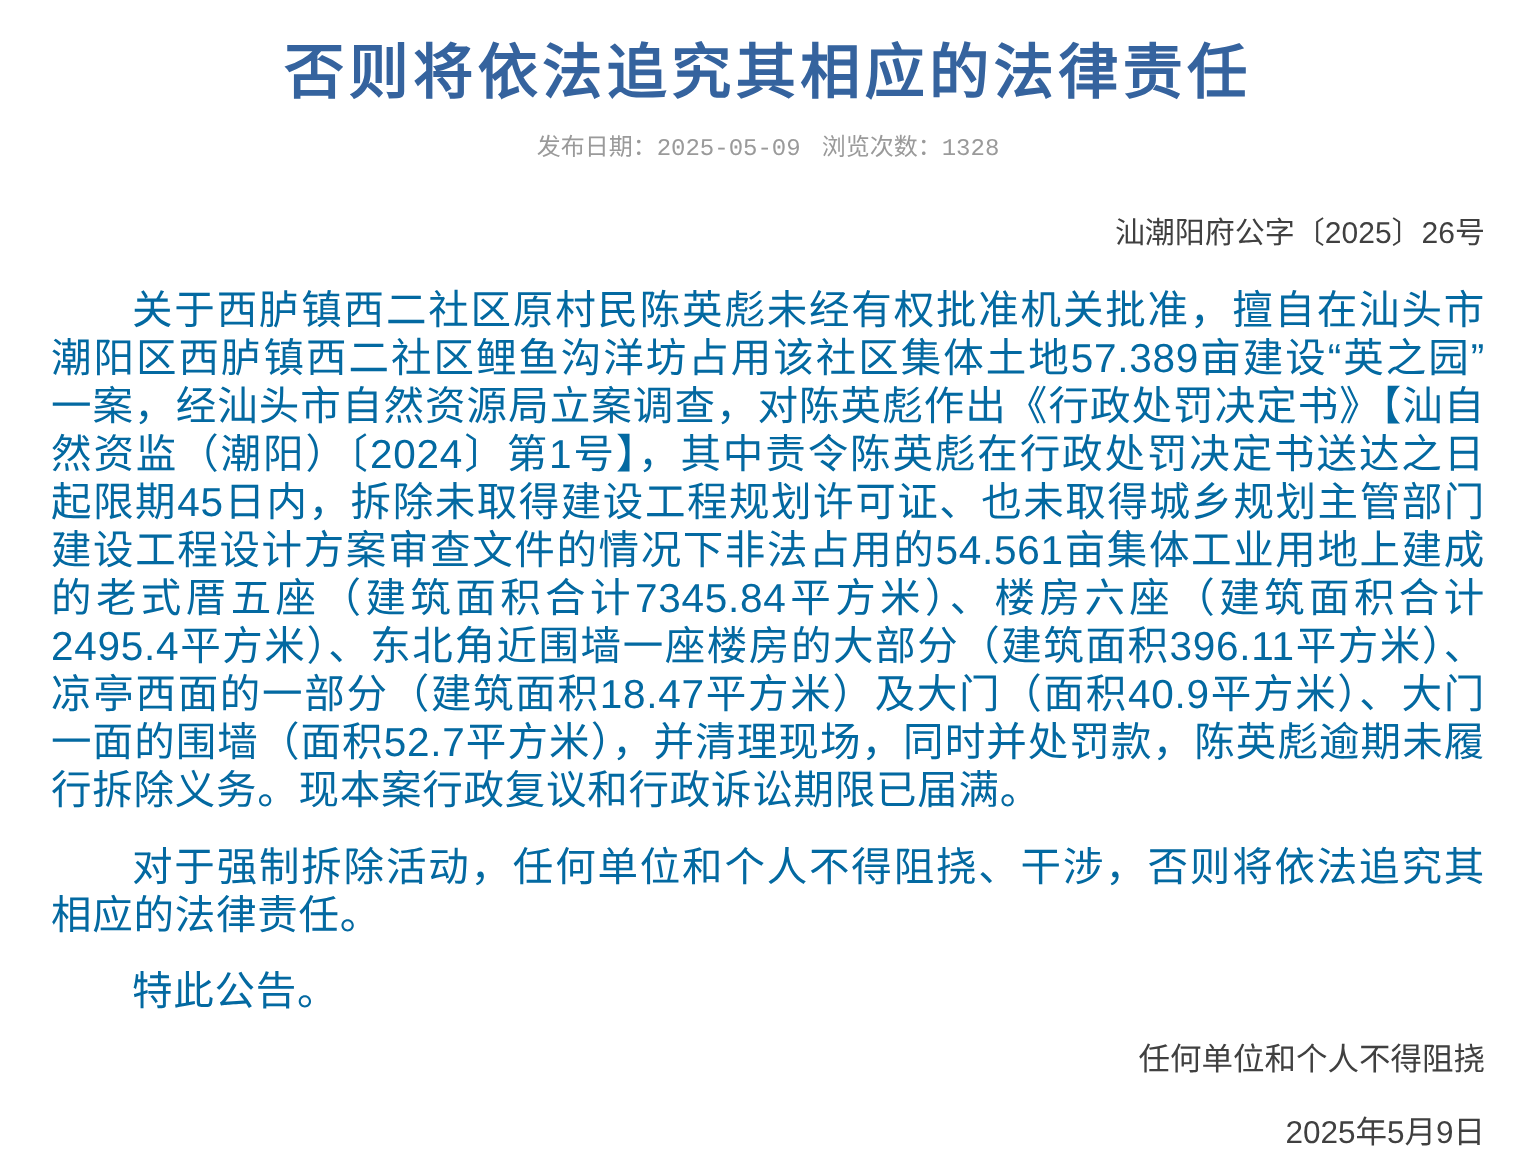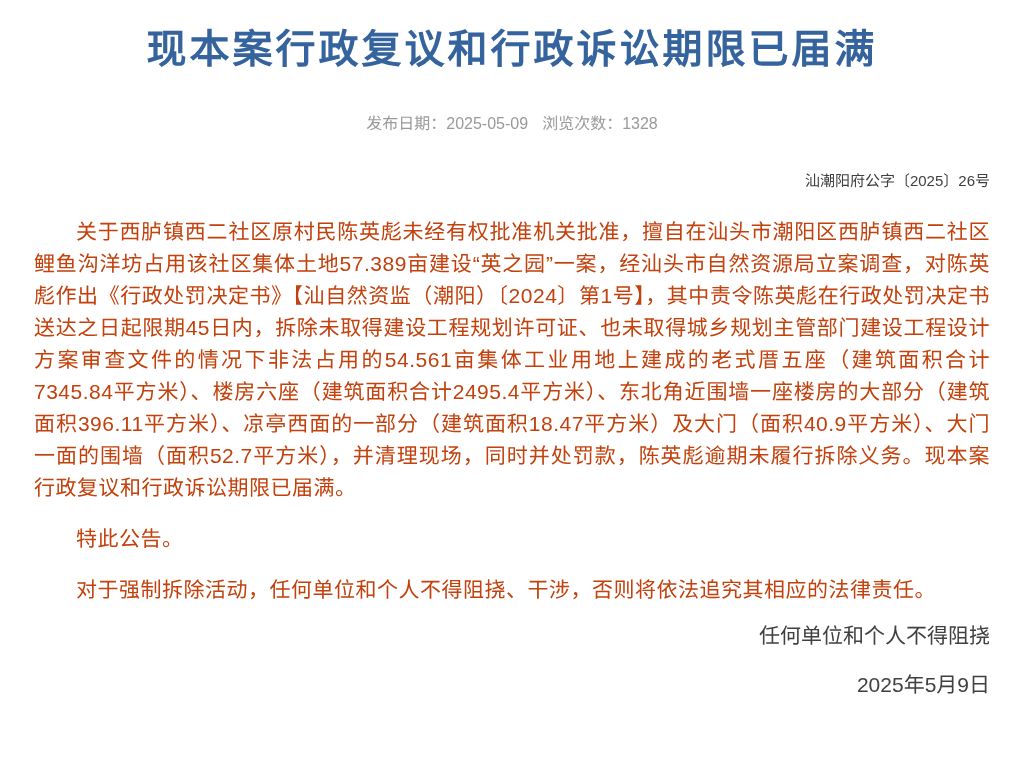--- a/index.html
+++ b/index.html
@@ -22,74 +22,75 @@
     .notice-title {
       margin-top: 25px;
       text-align: center;
       font-size: 40px;
       line-height: 48px;
       font-weight: 700;
       letter-spacing: 3px;
       color: #35639E;
     }
     .meta-line {
-      margin-top: 40px;
+      margin-top: 15px;
       text-align: center;
       font-size: 16px;
       line-height: 22px;
       color: #9A9A9A;
       font-weight: 400;
+      font-family: Liberation Mono, monospace;
     }
     .meta-line .meta-item { display: inline-block; }
     .meta-line .meta-gap { display: inline-block; width: 14px; }
     .doc-number {
       margin-top: 30px;
       text-align: right;
-      font-size: 15px;
+      font-size: 20px;
       line-height: 32px;
       color: #404040;
       font-weight: 500;
     }
     .body-text p {
       margin-top: 19px;
-      font-size: 21px;
+      font-size: 27px;
       line-height: 32px;
-      color: #c2410c;
+      color: #0369a1;
       font-weight: 500;
       text-indent: 2em;
       text-align: justify;
       letter-spacing: 0.5px;
     }
     .signature-block {
       margin-top: 14px;
       text-align: right;
       font-size: 21px;
       color: #404040;
       font-weight: 500;
     }
     .signature-block .issuer { line-height: 32px; }
     .signature-block .issue-date { line-height: 32px; margin-top: 17px; }
   </style>
 </head>
 <body>
 
 <div class="page">
 
-  <h1 class="notice-title">现本案行政复议和行政诉讼期限已届满</h1>
+  <h1 class="notice-title">否则将依法追究其相应的法律责任</h1>
 
   <div class="meta-line">
     <span class="meta-item">发布日期：2025-05-09</span><span class="meta-gap"></span><span class="meta-item">浏览次数：1328</span>
   </div>
 
   <div class="doc-number">汕潮阳府公字〔2025〕26号</div>
 
   <div class="body-text">
     <p>关于西胪镇西二社区原村民陈英彪未经有权批准机关批准，擅自在汕头市潮阳区西胪镇西二社区鲤鱼沟洋坊占用该社区集体土地57.389亩建设“英之园”一案，经汕头市自然资源局立案调查，对陈英彪作出《行政处罚决定书》【汕自然资监（潮阳）〔2024〕第1号】，其中责令陈英彪在行政处罚决定书送达之日起限期45日内，拆除未取得建设工程规划许可证、也未取得城乡规划主管部门建设工程设计方案审查文件的情况下非法占用的54.561亩集体工业用地上建成的老式厝五座（建筑面积合计7345.84平方米）、楼房六座（建筑面积合计2495.4平方米）、东北角近围墙一座楼房的大部分（建筑面积396.11平方米）、凉亭西面的一部分（建筑面积18.47平方米）及大门（面积40.9平方米）、大门一面的围墙（面积52.7平方米），并清理现场，同时并处罚款，陈英彪逾期未履行拆除义务。现本案行政复议和行政诉讼期限已届满。</p>
+    <p>对于强制拆除活动，任何单位和个人不得阻挠、干涉，否则将依法追究其相应的法律责任。</p>
     <p>特此公告。</p>
-    <p>对于强制拆除活动，任何单位和个人不得阻挠、干涉，否则将依法追究其相应的法律责任。</p>
   </div>
 
   <div class="signature-block">
     <div class="issuer">任何单位和个人不得阻挠</div>
     <div class="issue-date">2025年5月9日</div>
   </div>
 
 </div>
 
 </body></html>

